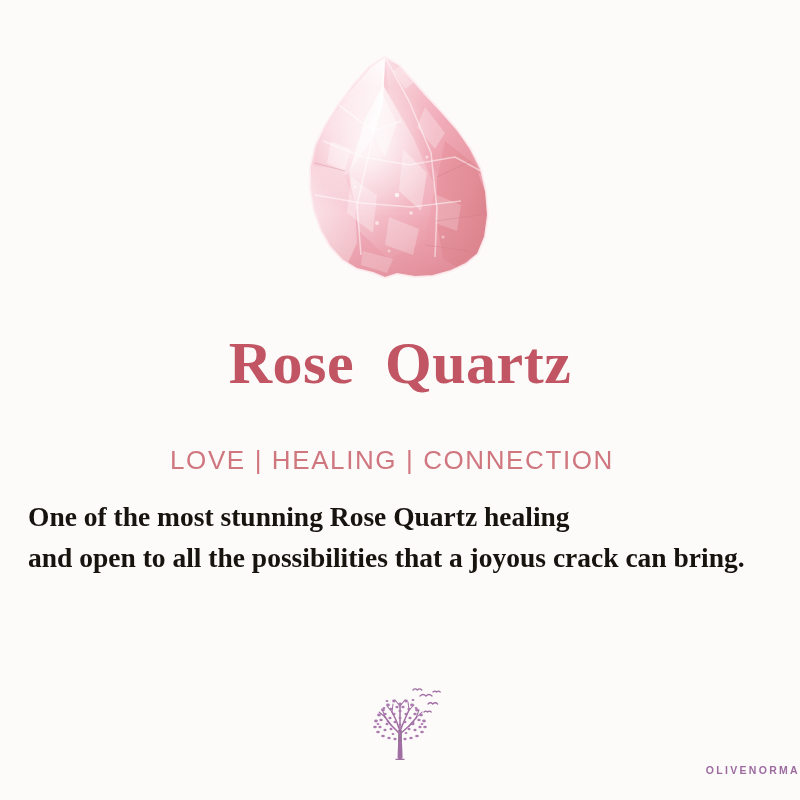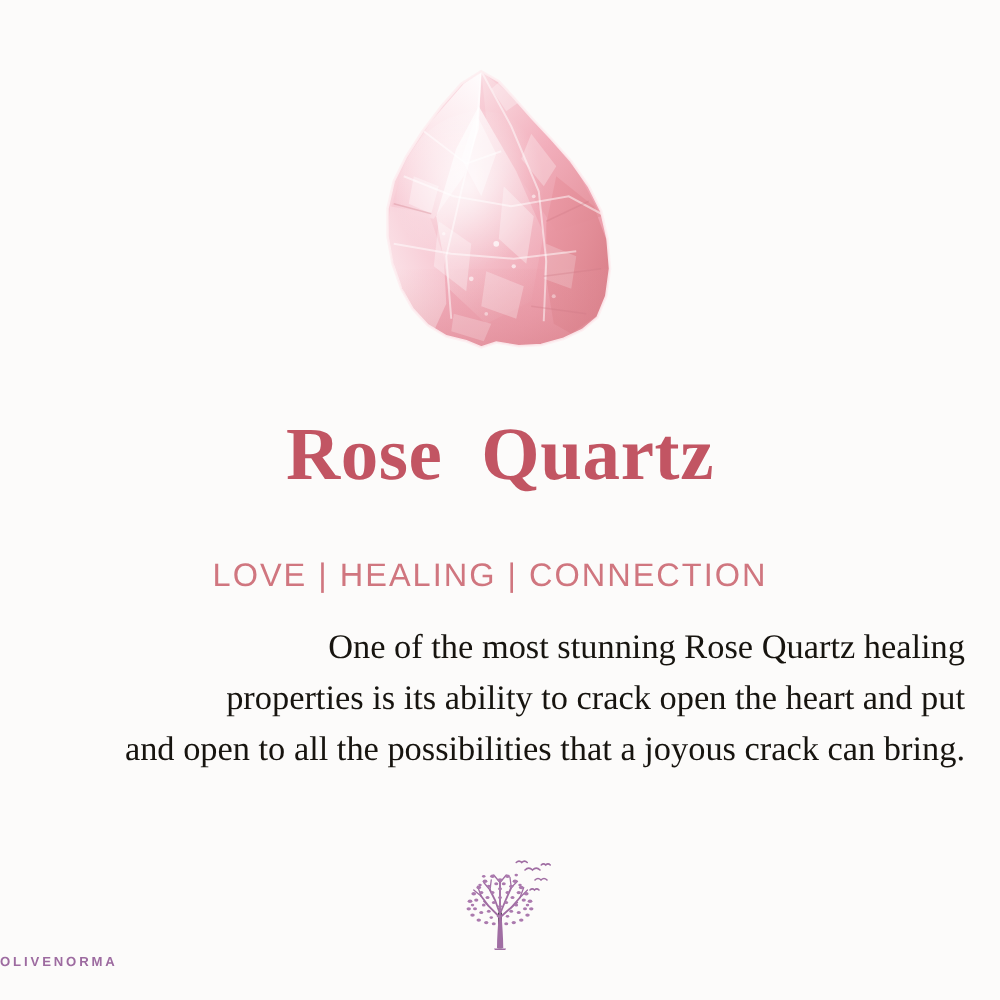--- a/index.html
+++ b/index.html
@@ -71,39 +71,39 @@
     letter-spacing: 1.6px;
     white-space: pre;
   }
 
   
   #body-copy {
     position: absolute;
     left: 28px;
     top: 496px;
     width: 744px;
-    text-align: right;
+    text-align: left;
     font-family: "Liberation Serif", "DejaVu Serif", serif;
-    font-weight: 400;
+    font-weight: 700;
     font-size: 27.5px;
     line-height: 41px;
     color: #17140f;
   }
   #body-copy .bline {
     display: block;
     white-space: nowrap;
   }
 
   
   #logo {
     position: absolute;
     left: 0;
     top: 684px;
     width: 800px;
-    text-align: left;
+    text-align: right;
   }
   #logo-mark {
     display: block;
     margin: 0 auto;
     width: 92px;
     height: 78px;
   }
   #logo-word {
     display: block;
     margin: 2px auto 0;
@@ -255,21 +255,20 @@
                L 68 40 L 84 22 Z" fill="none" stroke="#fdeef1" stroke-width="2" stroke-opacity="0.9"></path>
     </svg>
   </div>
 
   <div id="title">Rose  Quartz</div>
 
   <div id="tagline">LOVE | HEALING | CONNECTION</div>
 
   <div id="body-copy">
     <span class="bline">One of the most stunning Rose Quartz healing</span>
-    <span class="bline">properties is its ability to crack open the heart and put</span>
     <span class="bline">and open to all the possibilities that a joyous crack can bring.</span>
   </div>
 
   <div id="logo">
     <svg id="logo-mark" viewBox="0 0 92 78">
       <g>
 
         <path d="M 44.6 74.5 L 44.6 46 L 47.4 46 L 47.4 74.5 Z" fill="#a druid"></path>
         <path d="M 43.6 74.6 C 43.6 66 44.4 56 45.0 47 L 47.2 47 C 47.8 56 48.6 66 48.6 74.6 Z" fill="#a06ea3"></path>
         <path d="M 41.2 74.8 L 50.9 74.8 L 50.2 76.0 L 41.9 76.0 Z" fill="#a06ea3"></path>

